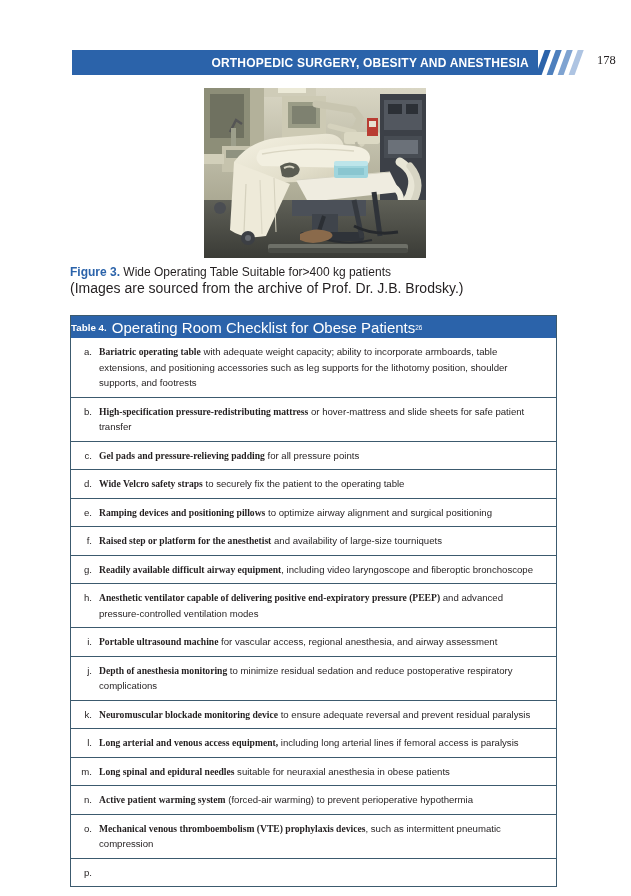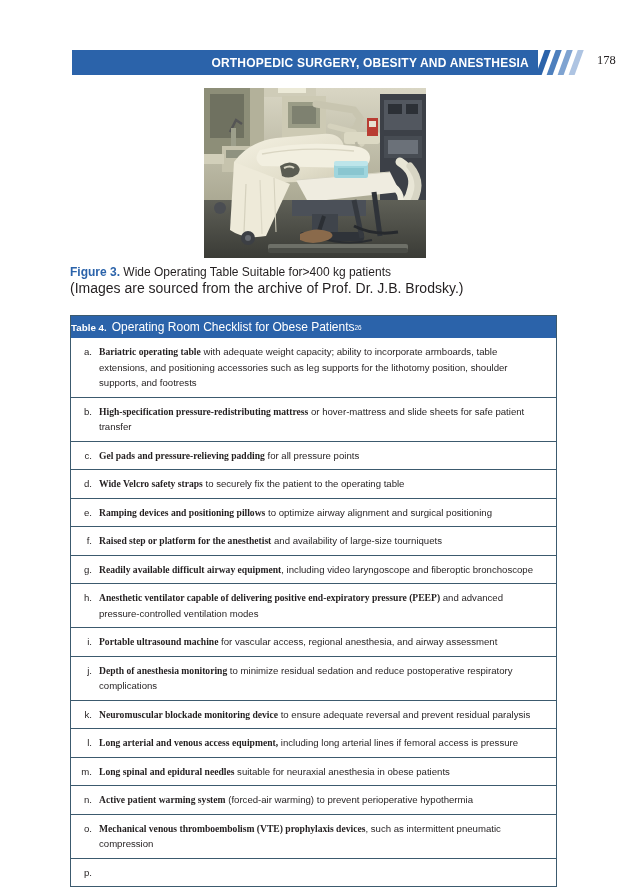--- a/index.html
+++ b/index.html
@@ -128,21 +128,21 @@
     display: flex;
     align-items: center;
     box-sizing: border-box;
   }
   .table-caption-label {
     font-size: 9.8px;
     font-weight: bold;
     margin-right: 5px;
   }
   .table-caption-text {
-    font-size: 12px;
+    font-size: 15px;
     font-weight: normal;
   }
   .table-caption-sup {
     font-size: 6.4px;
     vertical-align: super;
   }
   .checklist-row {
     display: flex;
     border-top: 1px solid #3c5a6e;
     box-sizing: border-box;
@@ -339,21 +339,21 @@
       <div class="checklist-row">
         <div class="row-marker">j.</div>
         <div class="row-text"><b>Depth of anesthesia monitoring</b><span> to minimize residual sedation and reduce postoperative respiratory complications</span></div>
       </div>
       <div class="checklist-row">
         <div class="row-marker">k.</div>
         <div class="row-text"><b>Neuromuscular blockade monitoring device</b><span> to ensure adequate reversal and prevent residual paralysis</span></div>
       </div>
       <div class="checklist-row">
         <div class="row-marker">l.</div>
-        <div class="row-text"><b>Long arterial and venous access equipment,</b><span> including long arterial lines if femoral access is pressure</span></div>
+        <div class="row-text"><b>Long arterial and venous access equipment,</b><span> including long arterial lines if femoral access is paralysis</span></div>
       </div>
       <div class="checklist-row">
         <div class="row-marker">m.</div>
         <div class="row-text"><b>Long spinal and epidural needles</b><span> suitable for neuraxial anesthesia in obese patients</span></div>
       </div>
       <div class="checklist-row">
         <div class="row-marker">n.</div>
         <div class="row-text"><b>Active patient warming system</b><span> (forced-air warming) to prevent perioperative hypothermia</span></div>
       </div>
       <div class="checklist-row">

